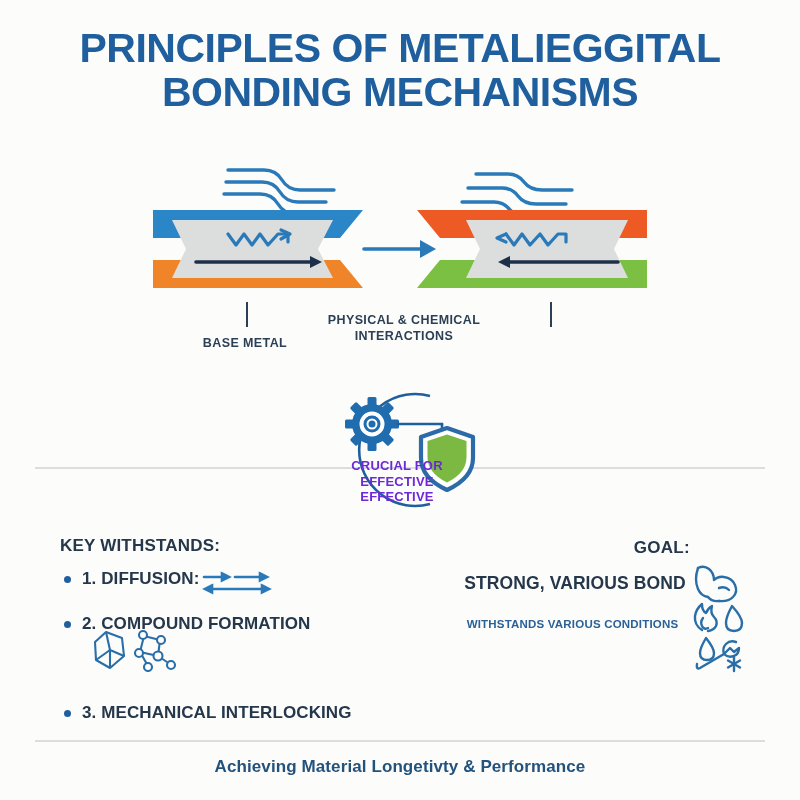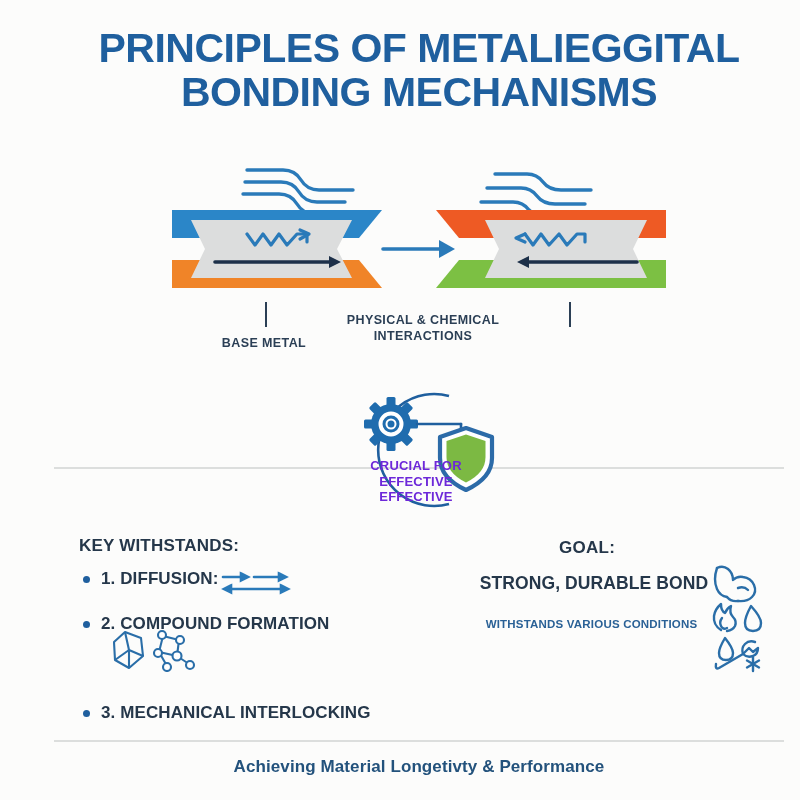--- a/index.html
+++ b/index.html
@@ -3,21 +3,21 @@
 <meta charset="utf-8">
 <style>
   html,body{margin:0;padding:0;}
   body{
     width:800px;height:800px;
     background:#fcfcfb;
     font-family:"Liberation Sans", sans-serif;
     overflow:hidden;
     position:relative;
   }
-  #stage{position:absolute;inset:0;width:768px;height:800px;margin-left:19px;}
+  #stage{position:absolute;inset:0;width:768px;height:800px;}
 
   
   .title{
     position:absolute;left:0;top:26px;width:800px;
     text-align:center;
     color:#1f5f9e;
     font-weight:bold;
     font-size:41px;
     line-height:44px;
     letter-spacing:-0.5px;
@@ -87,21 +87,21 @@
   }
   .mech-item.m1{top:0px;}
   .mech-item.m2{top:12px;}
   .mech-item.m3{top:68px;}
   .diff-arrows{position:absolute;left:202px;top:570px;}
   .mol-icons{position:absolute;left:92px;top:628px;}
 
   
   .goal-head{
     position:absolute;left:540px;top:538px;width:150px;
-    text-align:left;
+    text-align:right;
     color:#25374a;font-weight:bold;font-size:17px;letter-spacing:0.3px;
   }
   .goal-main{
     position:absolute;left:460px;top:573px;width:230px;
     text-align:center;
     color:#25374a;font-weight:bold;font-size:17.5px;letter-spacing:0.1px;
   }
   .goal-sub{
     position:absolute;left:455px;top:618px;width:235px;
     text-align:center;
@@ -296,21 +296,21 @@
         <circle cx="69" cy="12" r="4"></circle>
         <circle cx="47" cy="25" r="4"></circle>
         <circle cx="66" cy="28" r="4.5"></circle>
         <circle cx="79" cy="37" r="4"></circle>
         <circle cx="56" cy="39" r="4"></circle>
       </g>
     </svg>
   </div>
 
   <div class="goal-head">GOAL:</div>
-  <div class="goal-main">STRONG, DURABLE BOND</div>
+  <div class="goal-main">STRONG, VARIOUS BOND</div>
   <div class="goal-sub">WITHSTANDS VARIOUS CONDITIONS</div>
 
   <div class="cond-icons">
     <svg width="66" height="112" viewBox="0 0 66 112">
 
       <g transform="translate(4,2)" fill="none" stroke="#2a6ea8" stroke-width="2.4" stroke-linecap="round" stroke-linejoin="round">
         <path d="M6 4 Q2 16 6 25 Q9 32 16 33"></path>
         <path d="M6 4 Q12 1 17 5 Q22 9 22 16 Q26 12 32 13 Q40 14 43 21 Q46 28 41 33 Q36 38 27 37"></path>
         <path d="M16 33 Q20 38 27 37"></path>
         <path d="M27 24 Q33 22 37 26"></path>

